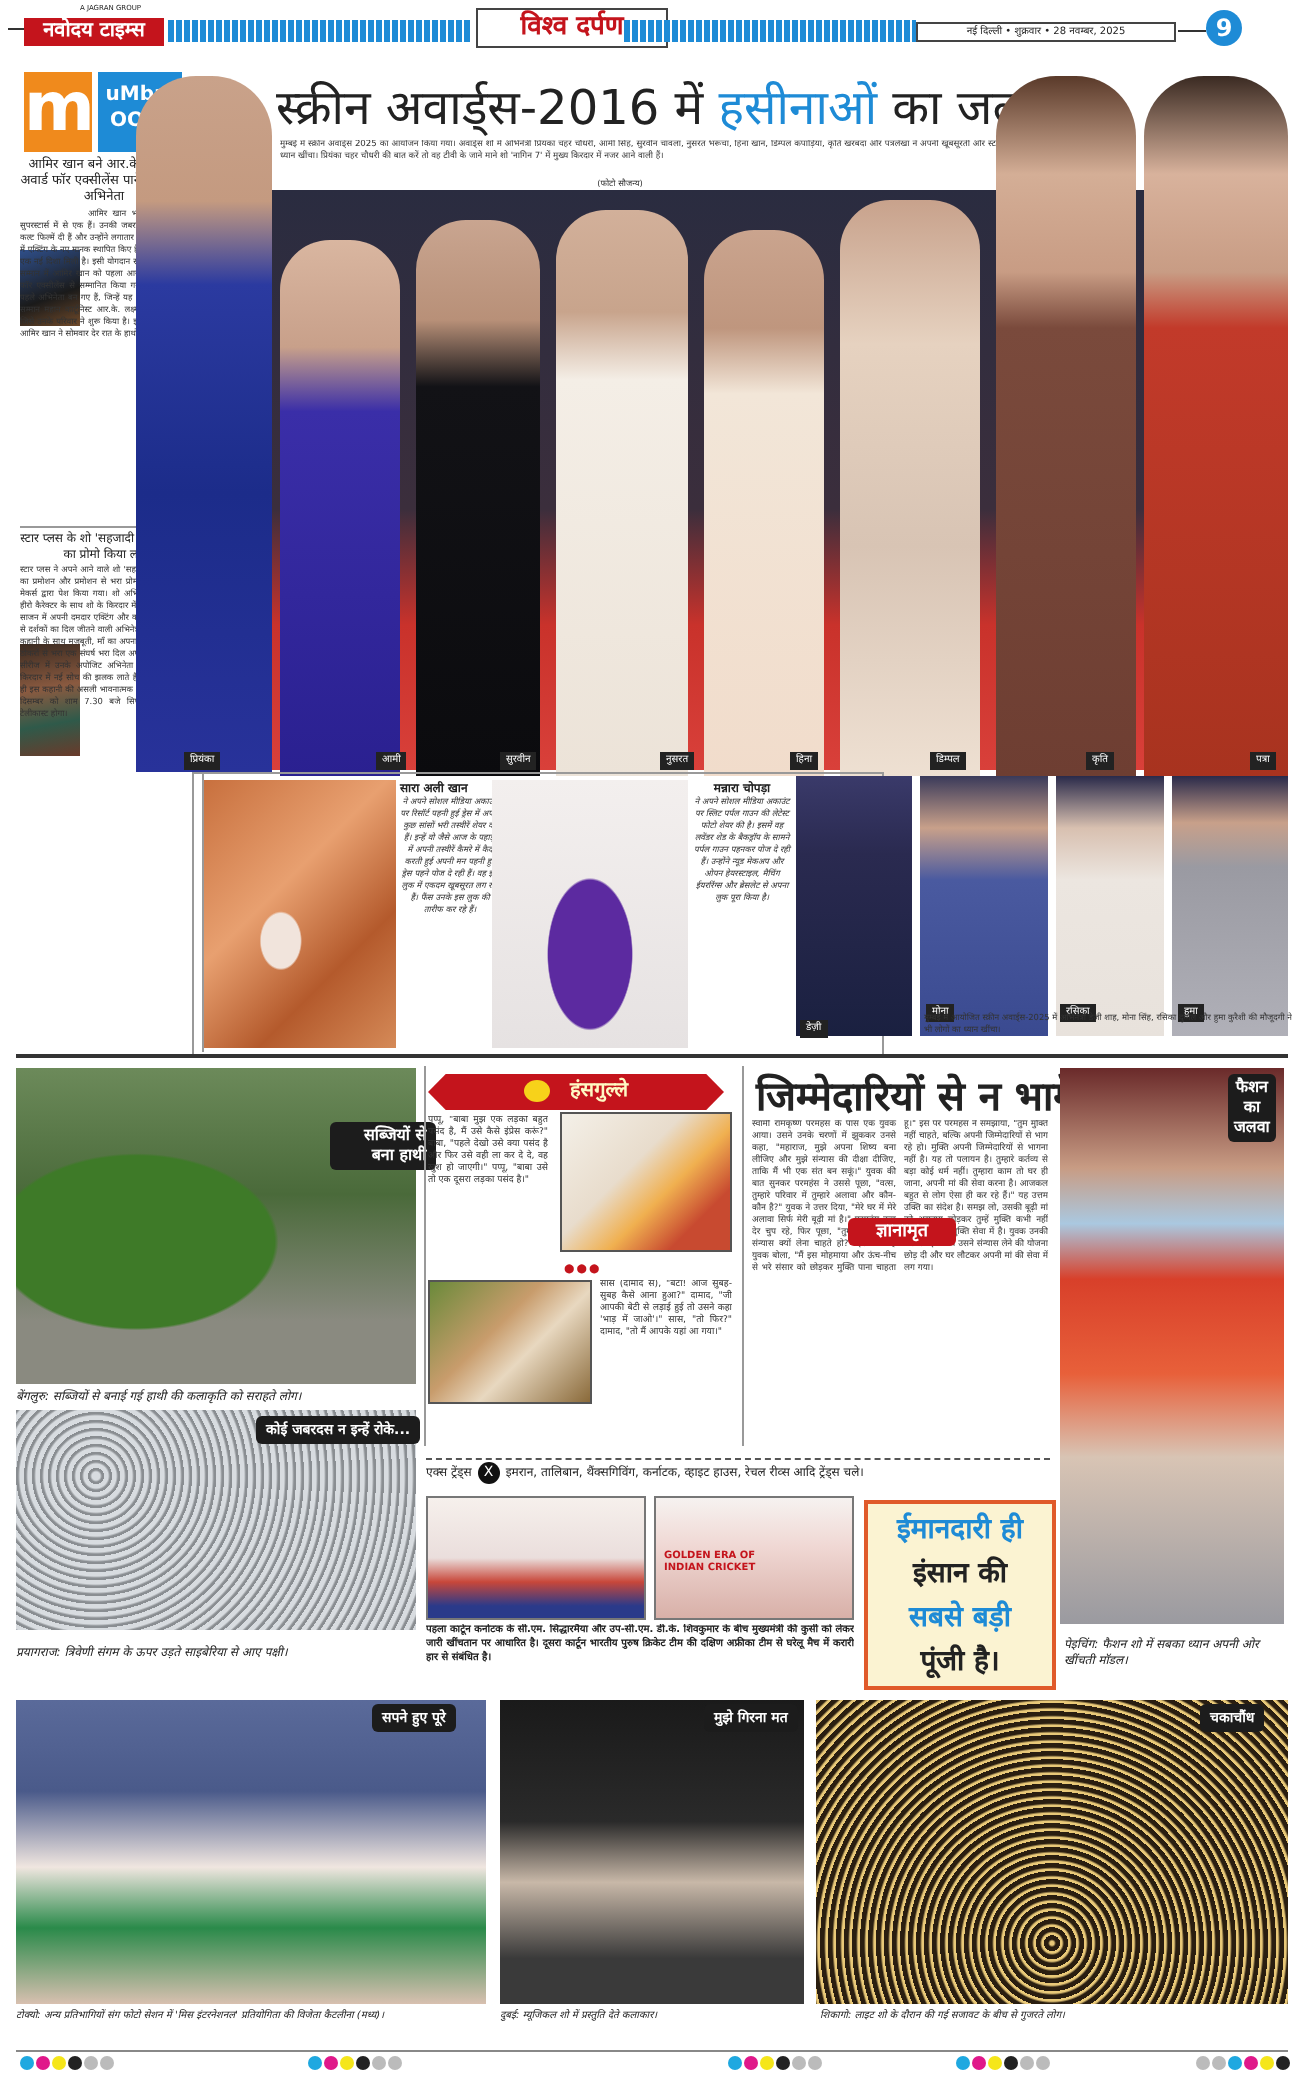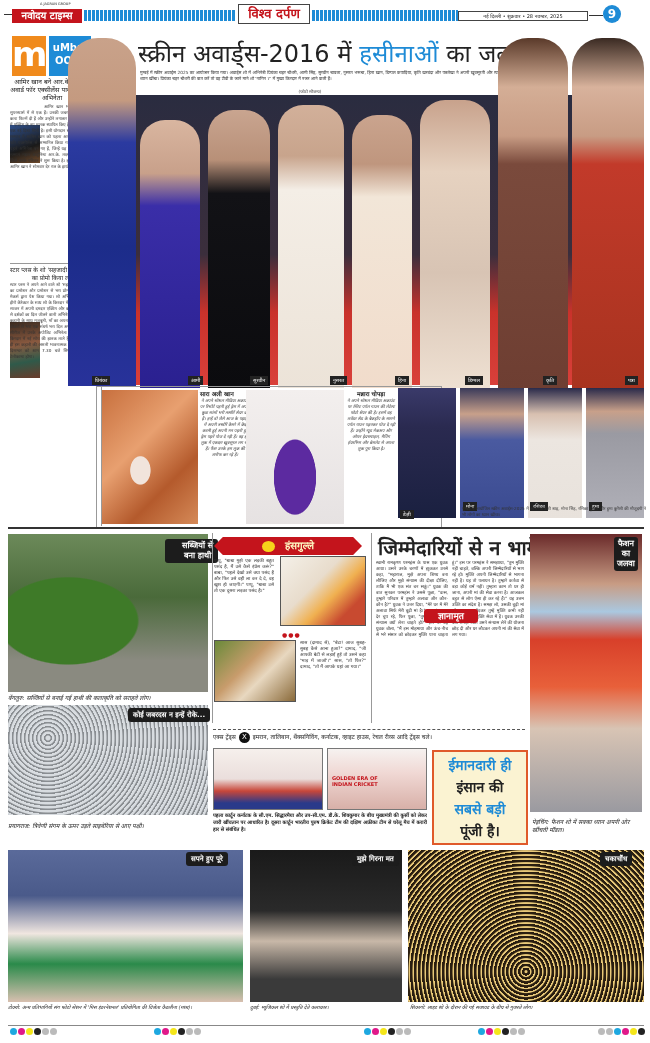--- a/index.html
+++ b/index.html
@@ -10,21 +10,21 @@
   .cap { font-size: 6px; font-style: italic; color: #222; }
   .label-box { position: absolute; background: #1c1c1c; color: #fff; font-size: 10px; font-weight: bold; padding: 2px 5px; border-radius: 3px; line-height: 12px; }
   .name-tag { position: absolute; background: #222; color: #fff; font-size: 5px; padding: 1px 3px; line-height: 7px; }
   .reg { position: absolute; width: 7px; height: 7px; border-radius: 50%; }
   .rule { position: absolute; background: #555; }
 
   
   .masthead { position: absolute; left: 12px; top: 9px; width: 70px; height: 14px; background: #c4141c; color: #fff; font-size: 10px; font-weight: bold; line-height: 14px; text-align: center; }
   .mast-small { position: absolute; left: 40px; top: 2px; font-size: 3.5px; color: #222; }
   .stripe { position: absolute; top: 10px; height: 11px; background: repeating-linear-gradient(90deg, #1e8bd6 0 3px, #fff 3px 4px); }
-  .section-title { position: absolute; left: 238px; top: 4px; width: 72px; height: 20px; border: 1px solid #444; background: #fff; color: #c4141c; font-size: 13px; font-weight: bold; text-align: center; line-height: 18px; }
+  .section-title { position: absolute; left: 238px; top: 4px; width: 96px; height: 20px; border: 1px solid #444; background: #fff; color: #c4141c; font-size: 13px; font-weight: bold; text-align: center; line-height: 18px; }
   .dateline { position: absolute; left: 458px; top: 11px; width: 130px; height: 10px; background: #fff; border: 1px solid #444; font-size: 5px; line-height: 8px; text-align: center; }
   .pagenum { position: absolute; left: 603px; top: 5px; width: 18px; height: 18px; border-radius: 50%; background: #1e8bd6; color: #fff; font-size: 12px; font-weight: bold; text-align: center; line-height: 18px; }
 
   .mumbai-logo-m { position: absolute; left: 12px; top: 36px; width: 34px; height: 40px; background: #f08a1c; color: #fff; font-size: 34px; font-weight: bold; line-height: 36px; text-align: center; }
   .mumbai-logo-txt { position: absolute; left: 49px; top: 36px; width: 42px; height: 40px; background: #1e8bd6; color: #fff; font-size: 10px; font-weight: bold; line-height: 13px; text-align: center; padding-top: 5px; }
   .headline { position: absolute; left: 138px; top: 36px; font-size: 24px; color: #222; white-space: nowrap; }
   .headline .hl-blue { color: #1e8bd6; margin-top: 32px; }
 
   .hasgulle-banner { position: absolute; left: 214px; top: 537px; width: 148px; height: 18px; background: #c4141c; color: #fef9c3; font-size: 10px; font-weight: bold; text-align: center; line-height: 18px; clip-path: polygon(6% 0, 94% 0, 100% 50%, 94% 100%, 6% 100%, 0 50%); }
   .smiley { display: inline-block; width: 13px; height: 11px; border-radius: 50%; background: #f7d21a; vertical-align: middle; margin-right: 10px; }
@@ -110,21 +110,21 @@
   <div class="name-tag" style="left:463px;top:502px;">मोना</div>
   <div class="name-tag" style="left:530px;top:502px;">रसिका</div>
   <div class="name-tag" style="left:589px;top:502px;">हुमा</div>
   <div class="abs txt" style="left:462px;top:506px;width:184px;height:14px;overflow:hidden;">मुम्बई में आयोजित स्क्रीन अवार्ड्स-2025 में अभिनेत्री डेज़ी शाह, मोना सिंह, रसिका दुग्गल और हुमा कुरैशी की मौजूदगी ने भी लोगों का ध्यान खींचा।</div>
 </div>
 
 <div class="rule" style="left:8px;top:527px;width:636px;height:2px;background:#333;"></div>
 
 <div>
   <div class="photo" style="left:8px;top:534px;width:200px;height:158px;background:radial-gradient(ellipse at 30% 55%,#3e7a28 0 35%,transparent 36%),linear-gradient(180deg,#6c8a5a,#4a6a3a 40%,#8a8a80 80%);"></div>
-  <div class="label-box" style="left:165px;top:539px;text-align:center;font-size:8px;line-height:10px;padding-left:17px;">
+  <div class="label-box" style="left:165px;top:561px;text-align:right;font-size:8px;line-height:10px;padding-left:17px;">
     <div>सब्जियों से</div>
     <div>बना हाथी</div>
   </div>
   <div class="abs cap" style="left:8px;top:694px;width:205px;">बेंगलुरु: सब्जियों से बनाई गई हाथी की कलाकृति को सराहते लोग।</div>
 </div>
 
 <div>
   <div class="photo" style="left:8px;top:705px;width:200px;height:110px;background:repeating-radial-gradient(circle at 20% 30%,#d8dce0 0 2px,#8a8e92 3px 4px),linear-gradient(180deg,#c8ccd0,#a0a4a8);"></div>
   <div class="label-box" style="left:128px;top:708px;font-size:7px;line-height:10px;">कोई जबरदस न इन्हें रोके...</div>
   <div class="abs cap" style="left:8px;top:822px;width:200px;">प्रयागराज: त्रिवेणी संगम के ऊपर उड़ते साइबेरिया से आए पक्षी।</div>

